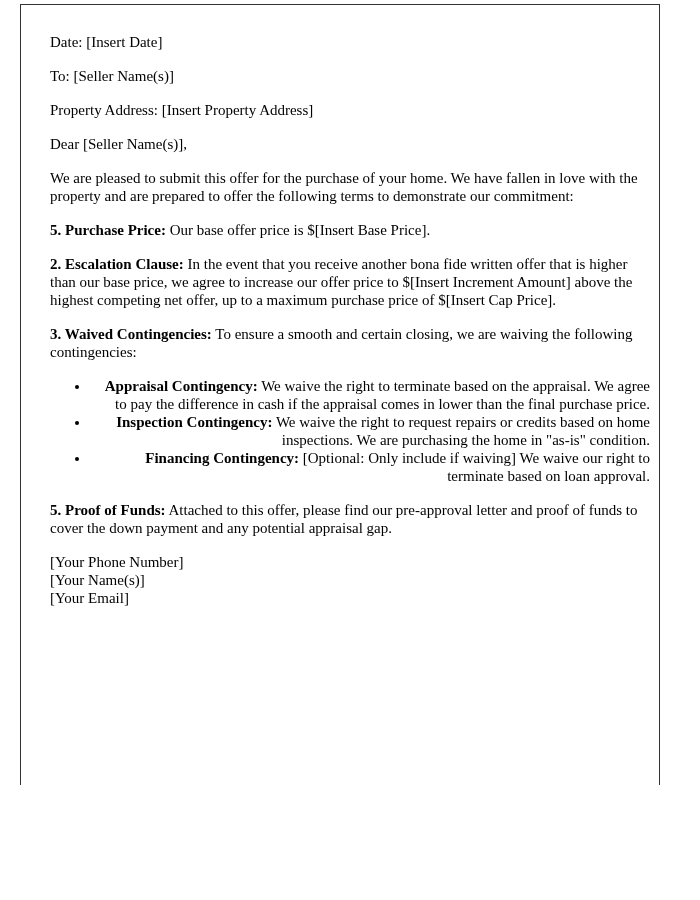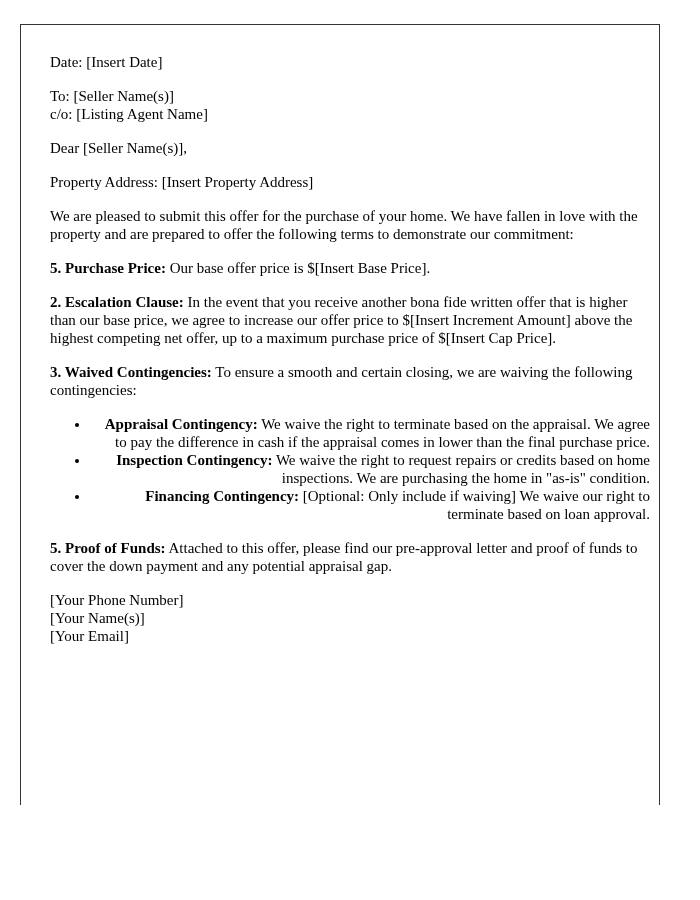--- a/index.html
+++ b/index.html
@@ -11,21 +11,21 @@
       width: 700px;
       height: 900px;
       position: relative;
       overflow: hidden;
       font-family: "Liberation Serif", "DejaVu Serif", serif;
       color: #000000;
     }
     .page-frame {
       position: absolute;
       left: 20px;
-      top: 24px;
+      top: 4px;
       width: 640px;
       height: 781px;
       border-top: 1px solid #333333;
       border-left: 1px solid #333333;
       border-right: 1px solid #333333;
       border-bottom: none;
       box-sizing: border-box;
       overflow: hidden;
     }
     .letter {
@@ -60,26 +60,25 @@
 </head>
 <body>
 
 <div class="page-frame">
   <div class="letter">
 
     <p>Date: [Insert Date]</p>
 
     <p>
       <span class="line">To: [Seller Name(s)]</span>
-      <span class="line">c/o: [Listing Agent Name]</span>
     </p>
 
+    <p>Property Address: [Insert Property Address]</p>
+
     <p>Dear [Seller Name(s)],</p>
-
-    <p>Property Address: [Insert Property Address]</p>
 
     <p>We are pleased to submit this offer for the purchase of your home. We have fallen in love with the property and are prepared to offer the following terms to demonstrate our commitment:</p>
 
     <p>
       <b>5. Purchase Price:</b><span> Our base offer price is $[Insert Base Price].</span>
     </p>
 
     <p>
       <b>2. Escalation Clause:</b><span> In the event that you receive another bona fide written offer that is higher than our base price, we agree to increase our offer price to $[Insert Increment Amount] above the highest competing net offer, up to a maximum purchase price of $[Insert Cap Price].</span>
     </p>

